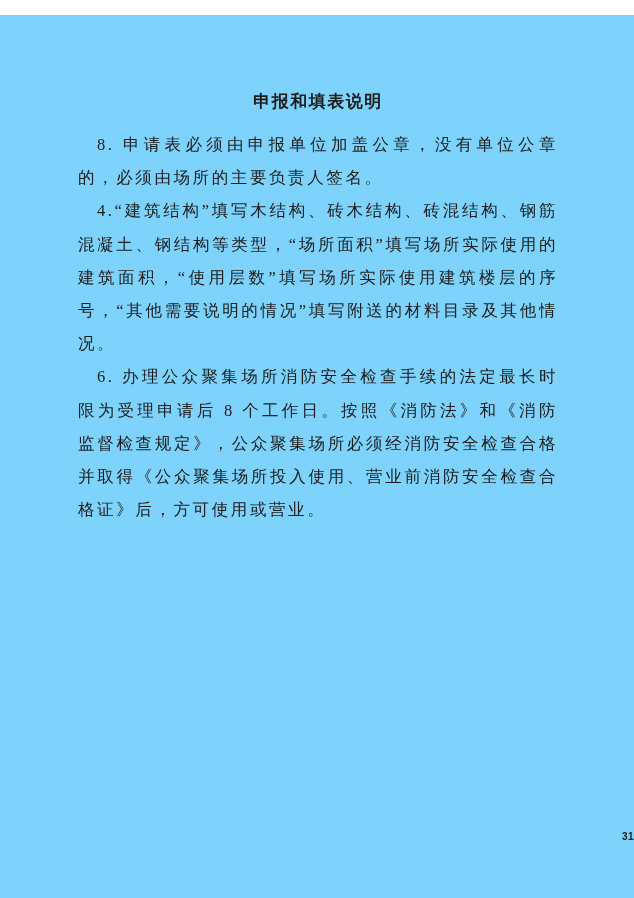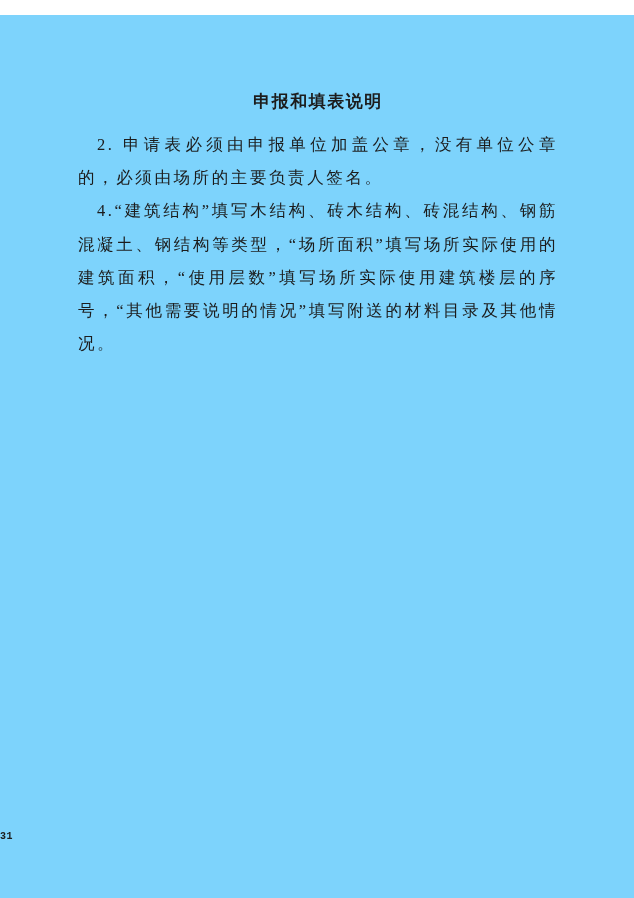--- a/index.html
+++ b/index.html
@@ -40,37 +40,38 @@
     letter-spacing: 2.6px;
     text-align: justify;
     text-justify: inter-character;
     text-indent: 19px;
   }
   .page-number {
     position: absolute;
     top: 816px;
     left: 0;
     width: 100%;
-    text-align: left;
+    text-align: right;
     font-size: 10px;
     font-weight: bold;
     letter-spacing: 0.5px;
-    font-family: Liberation Mono, monospace;
+    font-family: Liberation Sans, sans-serif;
   }
 </style>
 </head>
 <body>
 
 <div class="page">
   <div class="content">
     <h1 class="doc-title">申报和填表说明</h1>
 
 
-    <p class="item">2. 申请表必须由申报单位加盖公章，没有单位公章的，必须由场所的主要负责人签名。</p>
+    <p class="item">8. 申请表必须由申报单位加盖公章，没有单位公章的，必须由场所的主要负责人签名。</p>
 
 
     <p class="item">4.“建筑结构”填写木结构、砖木结构、砖混结构、钢筋混凝土、钢结构等类型，“场所面积”填写场所实际使用的建筑面积，“使用层数”填写场所实际使用建筑楼层的序号，“其他需要说明的情况”填写附送的材料目录及其他情况。</p>
 
 
+    <p class="item">6. 办理公众聚集场所消防安全检查手续的法定最长时限为受理申请后 8 个工作日。按照《消防法》和《消防监督检查规定》，公众聚集场所必须经消防安全检查合格并取得《公众聚集场所投入使用、营业前消防安全检查合格证》后，方可使用或营业。</p>
   </div>
 
   <div class="page-number">31</div>
 </div>
 
 </body></html>

